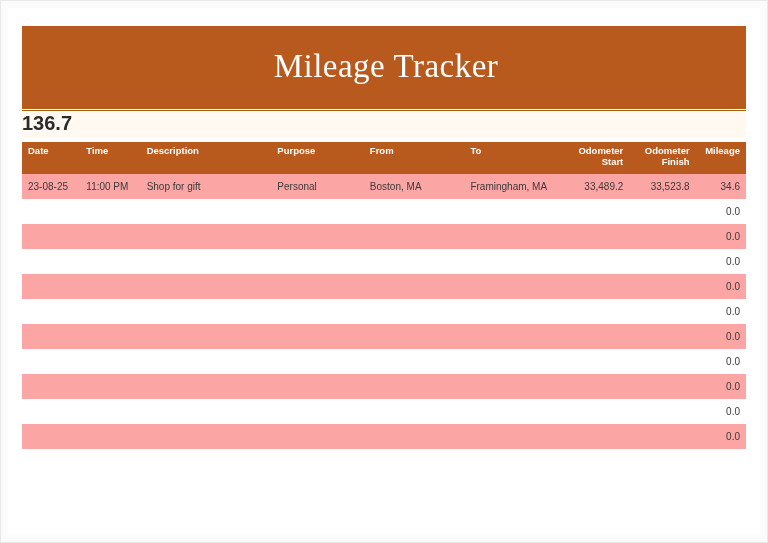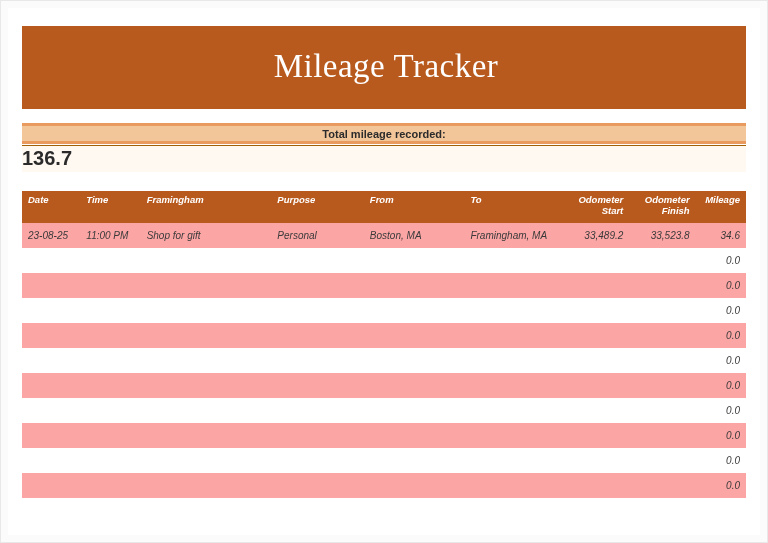--- a/index.html
+++ b/index.html
@@ -46,26 +46,25 @@
     color: #2b2b2b;
     background: #fff9f2;
     margin-top: 1px;
     border-top: 1px solid #a16207;
   }
   .summary-value-inner {
     padding: 1px 0 2px 0;
   }
   .tbl {
     width: 100%;
-    margin-top: 19px;
+    margin-top: 5px;
     border-collapse: collapse;
     font-size: 10px;
     color: #333;
     table-layout: fixed;
-    font-style: italic;
   }
   .tbl thead th {
     background: #b85a1e;
     color: #fff;
     font-weight: 700;
     text-align: left;
     padding: 4px 6px 6px 6px;
     font-size: 9.5px;
     line-height: 1.15;
     vertical-align: top;
@@ -90,44 +89,41 @@
   .col-ofin    { width: 66px; }
   .col-mile    { width: 50px; }
 </style>
 </head>
 <body>
 
 <div class="page">
 
   <div class="title-bar">Mileage Tracker</div>
 
-  <div class="summary-band">
-    <div class="summary-label">Total mileage recorded:</div>
-  </div>
   <div class="summary-value">
     <div class="summary-value-inner">136.7</div>
   </div>
 
   <table class="tbl">
     <colgroup>
       <col class="col-date">
         <col class="col-time">
         <col class="col-desc">
         <col class="col-purp">
       <col class="col-from">
         <col class="col-to">
         <col class="col-ostart">
         <col class="col-ofin">
         <col class="col-mile">
     </colgroup>
     <thead>
       <tr>
         <th>Date</th>
         <th>Time</th>
-        <th>Framingham</th>
+        <th>Description</th>
         <th>Purpose</th>
         <th>From</th>
         <th>To</th>
         <th class="num">Odometer Start</th>
         <th class="num">Odometer Finish</th>
         <th class="num">Mileage</th>
       </tr>
     </thead>
     <tbody id="tbody">
         <tr class="even">

